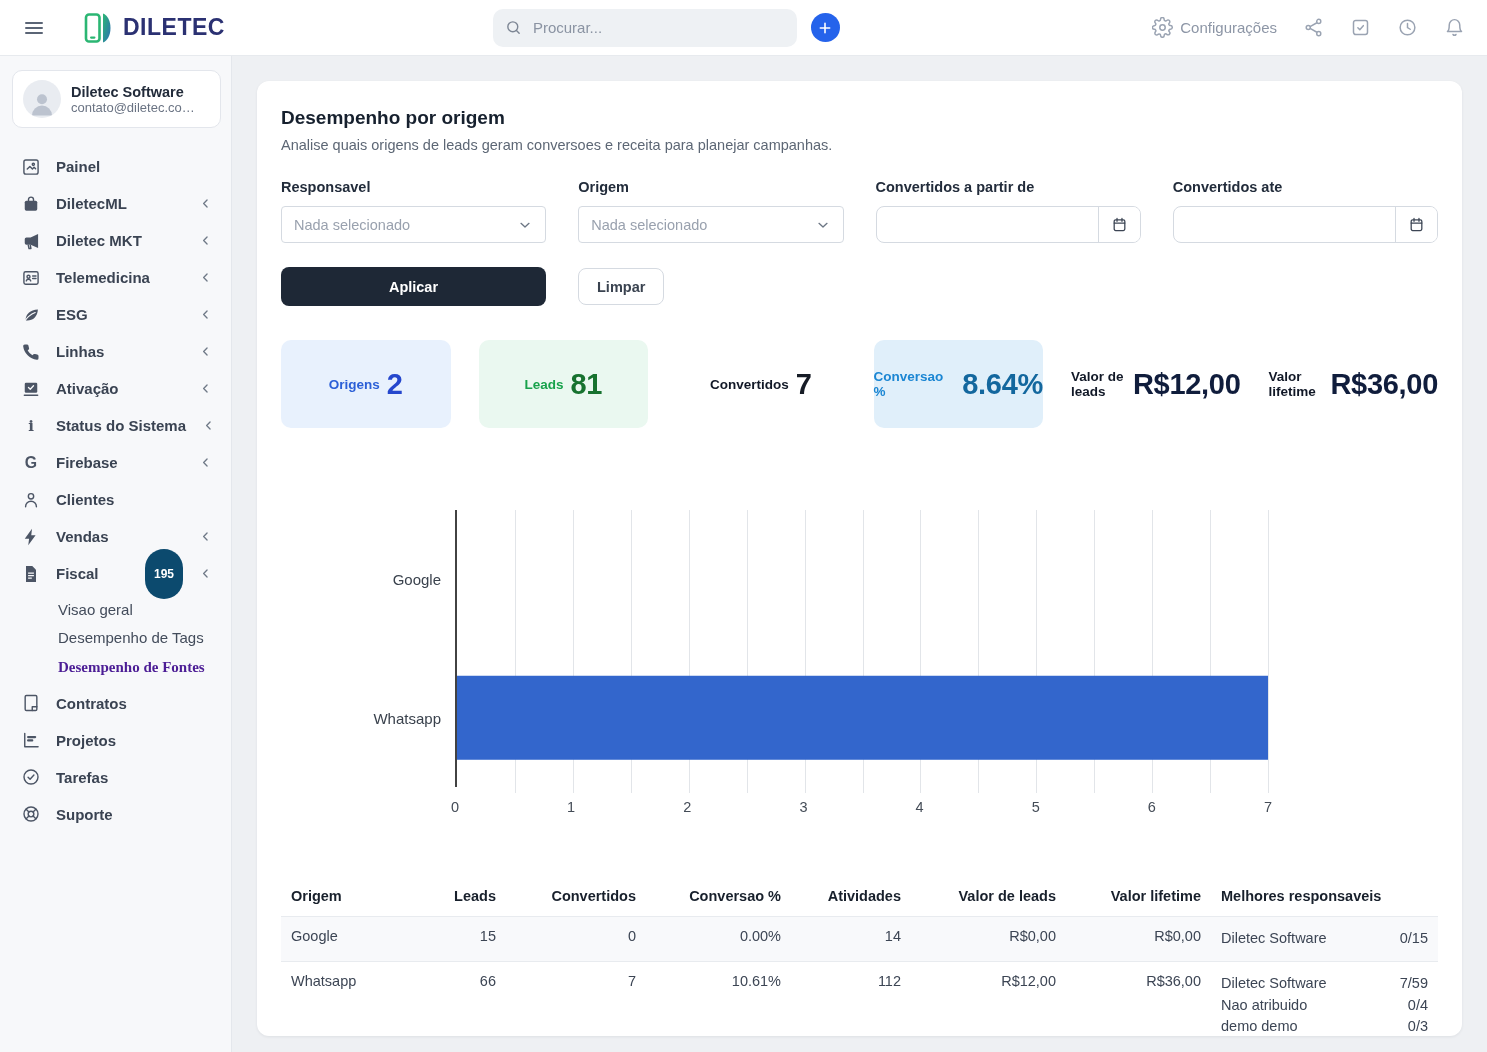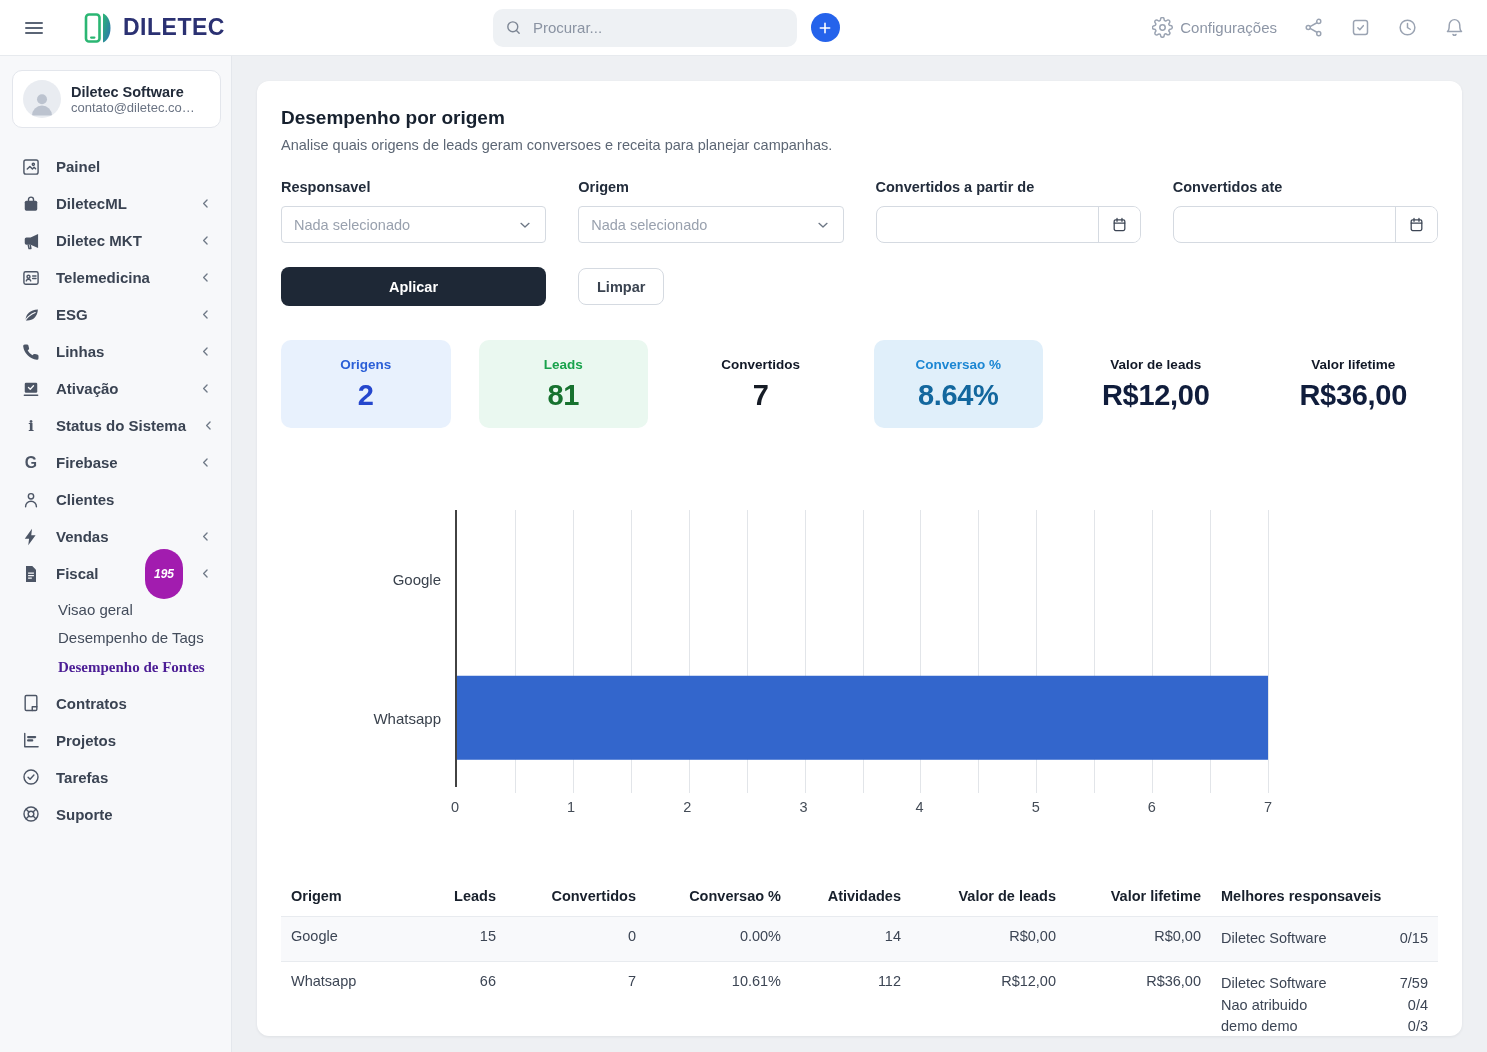--- a/index.html
+++ b/index.html
@@ -61,22 +61,22 @@
 
   .nav-item {
     display:flex; align-items:center; gap:15px; height:37px;
     padding:0 8px; border-radius:10px; color:#3a4352; cursor:pointer;
   }
   .nav-item .icon { width:21px; height:21px; color:#4c5565; flex:none; display:flex; align-items:center; justify-content:center; }
   .nav-label { font-size:15px; font-weight:600; flex:1; white-space:nowrap; }
   .chev { color:#6f7987; display:flex; }
   .nav-item.active { background:#fff; border:1px solid #dfe3e9; height:38px; }
   .badge {
-    background:#a21caf; color:#fff; font-size:12px; font-weight:700;
-    border-radius:999px; padding:19px 9px; line-height:1;font-style:italic;
+    background:#0c4a6e; color:#fff; font-size:12px; font-weight:700;
+    border-radius:999px; padding:19px 9px; line-height:1;
   }
   .nav-sub {
     padding-left:46px; padding-right:10px; margin:8px 0; font-size:15px;
     color:#434c5b; line-height:1.35; cursor:pointer;
   }
   .nav-sub.active { font-weight:700; color:#4c1d95;font-family:Liberation Serif, serif; }
 
   
   .main { flex:1; padding:25px 25px 4px; overflow:hidden; }
   .card {
@@ -102,21 +102,21 @@
   .btn-apply {
     width:265px; height:39px; background:#1e2836; color:#fff; border:none;
     border-radius:8px; font-size:14.5px; font-weight:700; cursor:pointer; font-family:inherit;
   }
   .btn-clear {
     height:37px; padding:0 18px; background:#fff; border:1px solid #d5dae1;
     border-radius:8px; font-size:14.5px; color:#3a4350; font-weight:600; cursor:pointer; font-family:inherit;
   }
 
   .stats { margin-top:34px; display:grid; grid-template-columns:repeat(6,1fr); column-gap:28px; }
-  .stat { height:88px; border-radius:10px; display:flex; flex-direction:column; align-items:center; justify-content:center; gap:7px; }
+  .stat { height:88px; border-radius:10px; display:flex; align-items:center; justify-content:center; gap:7px; }
   .stat-label { font-size:13.5px; font-weight:700; }
   .stat-value { font-size:29px; font-weight:800; letter-spacing:-.3px; }
 
   
   .chart { margin-top:82px; position:relative; height:318px; }
   .plot { position:absolute; left:174px; right:170px; top:0; height:277px; border-left:2px solid #424242; }
   .gridline { position:absolute; top:0; bottom:-6px; width:1px; background:#e2e5e9; }
   .bar-row { position:relative; height:50%; }
   .bar { position:absolute; left:0; top:50%; transform:translateY(-50%); height:61%; }
   .cat-label { position:absolute; right:calc(100% + 16px); top:50%; transform:translateY(-50%); font-size:15px; color:#3a424d; white-space:nowrap; }

